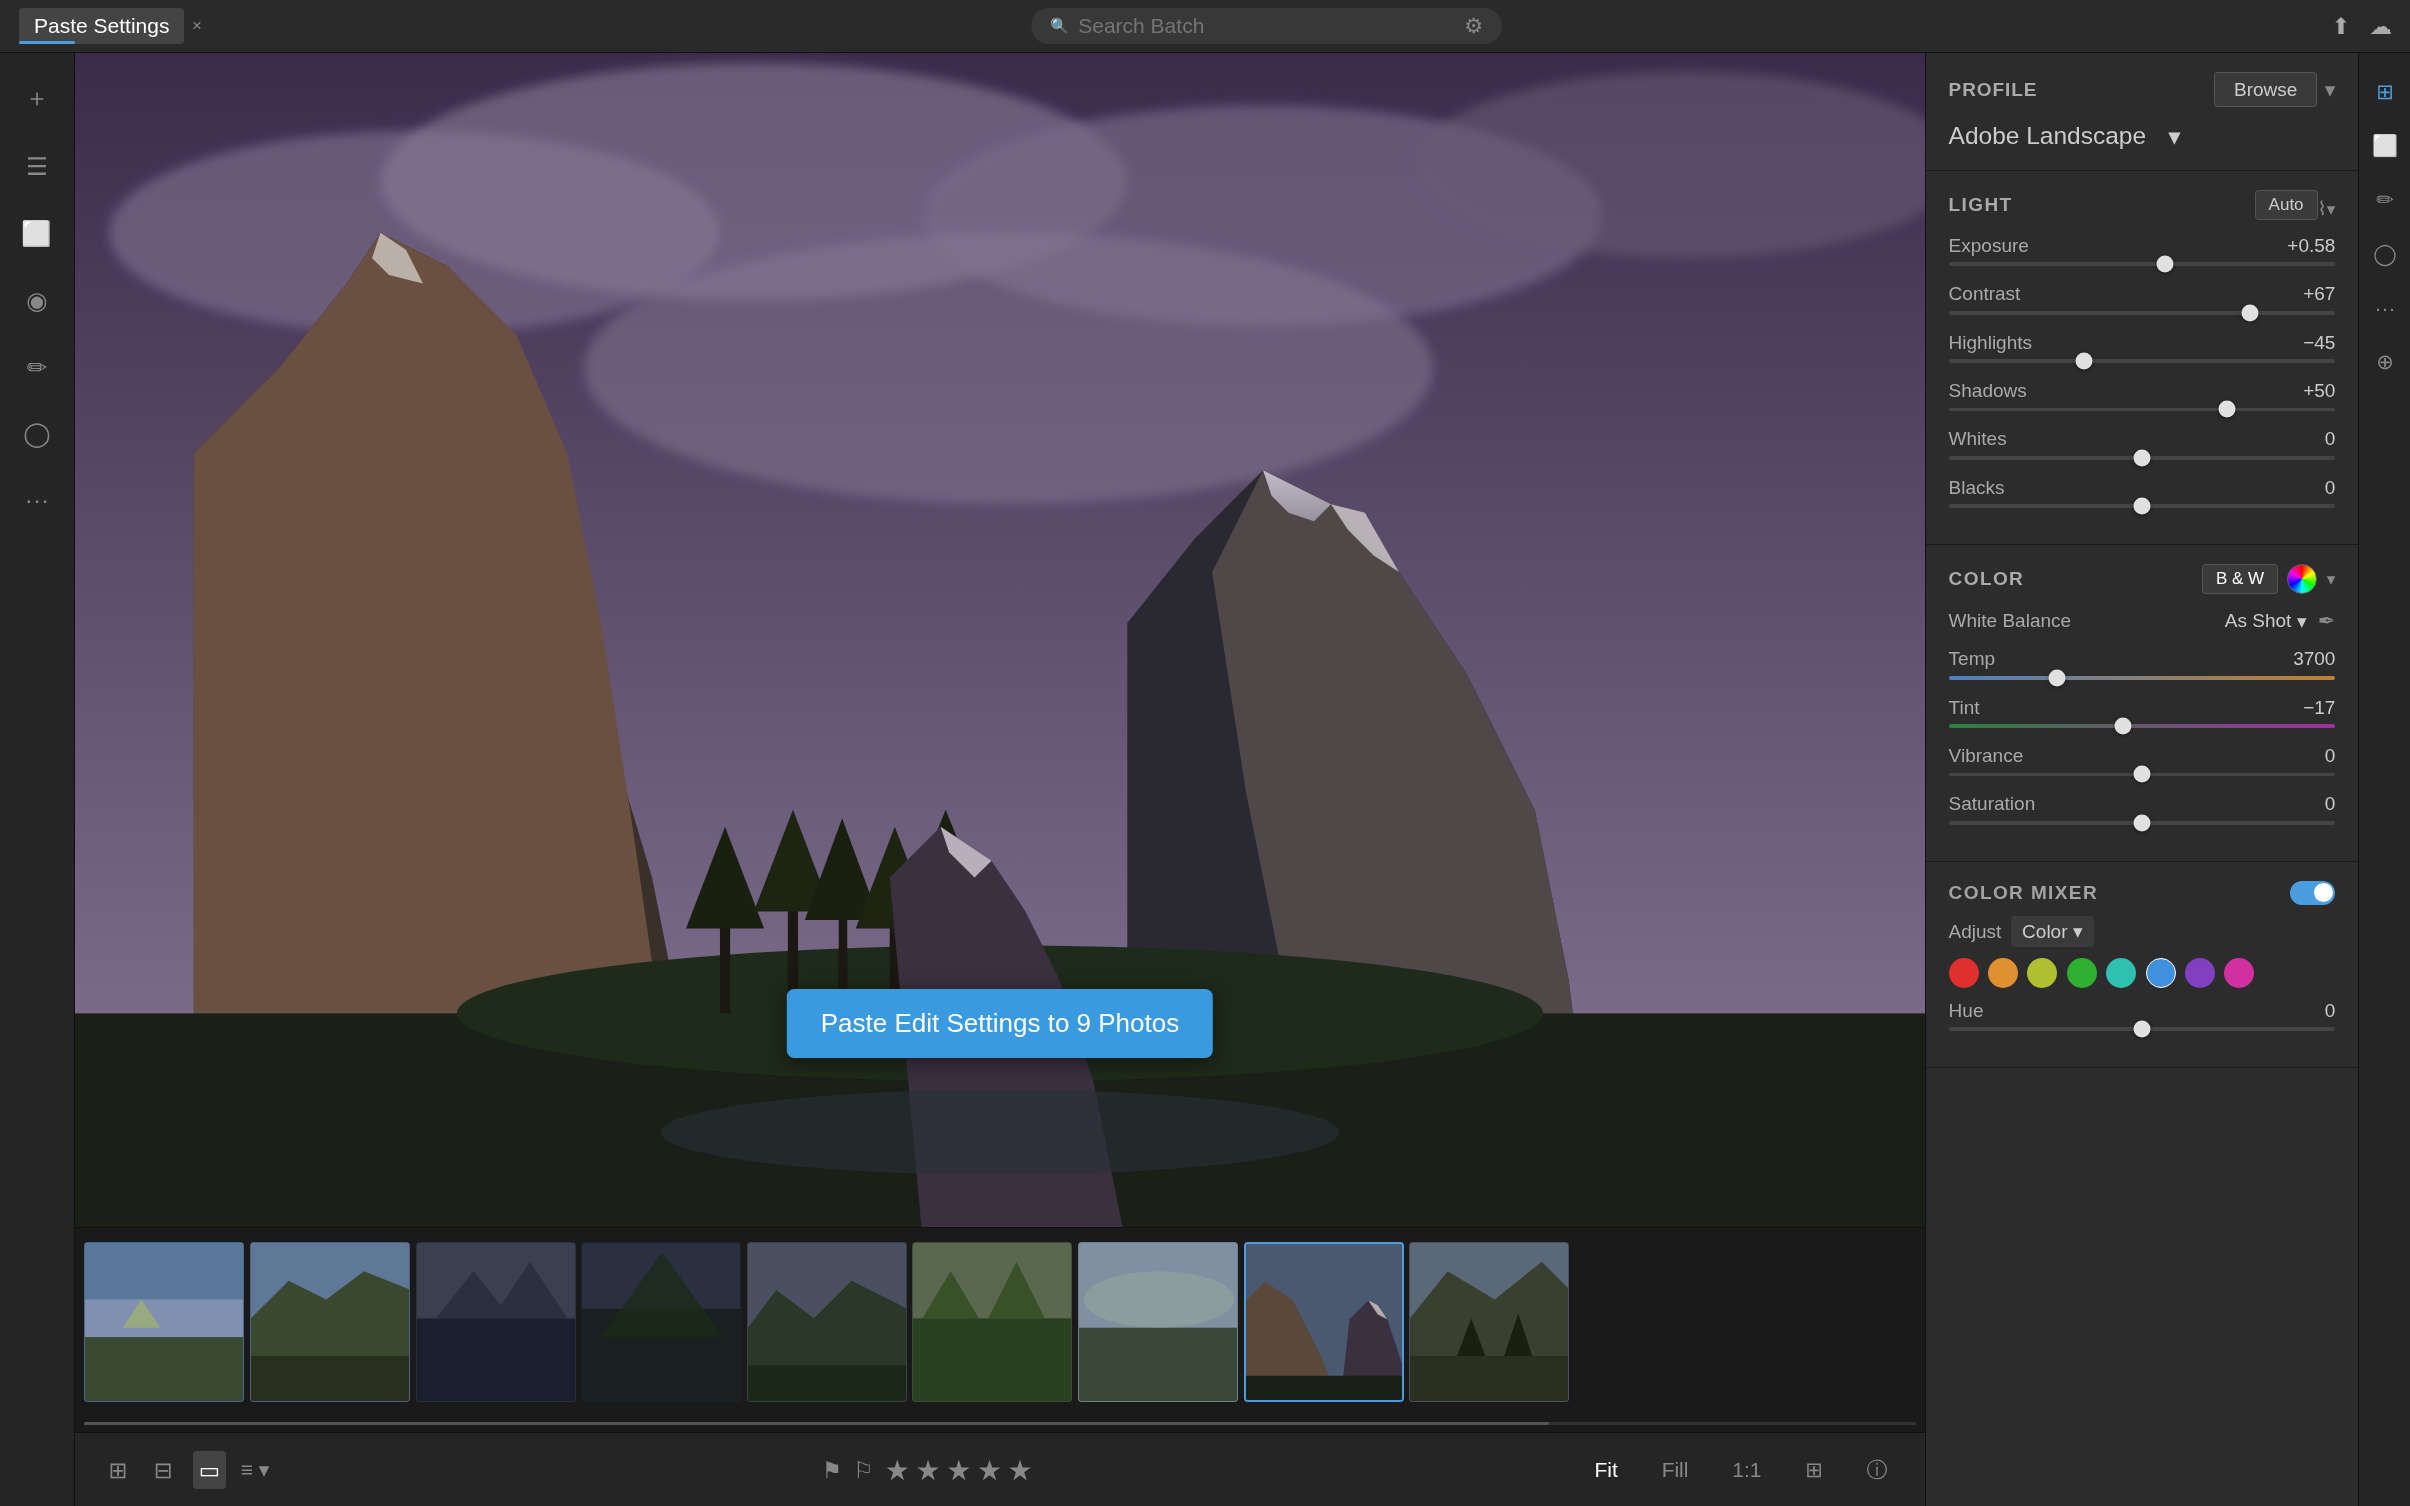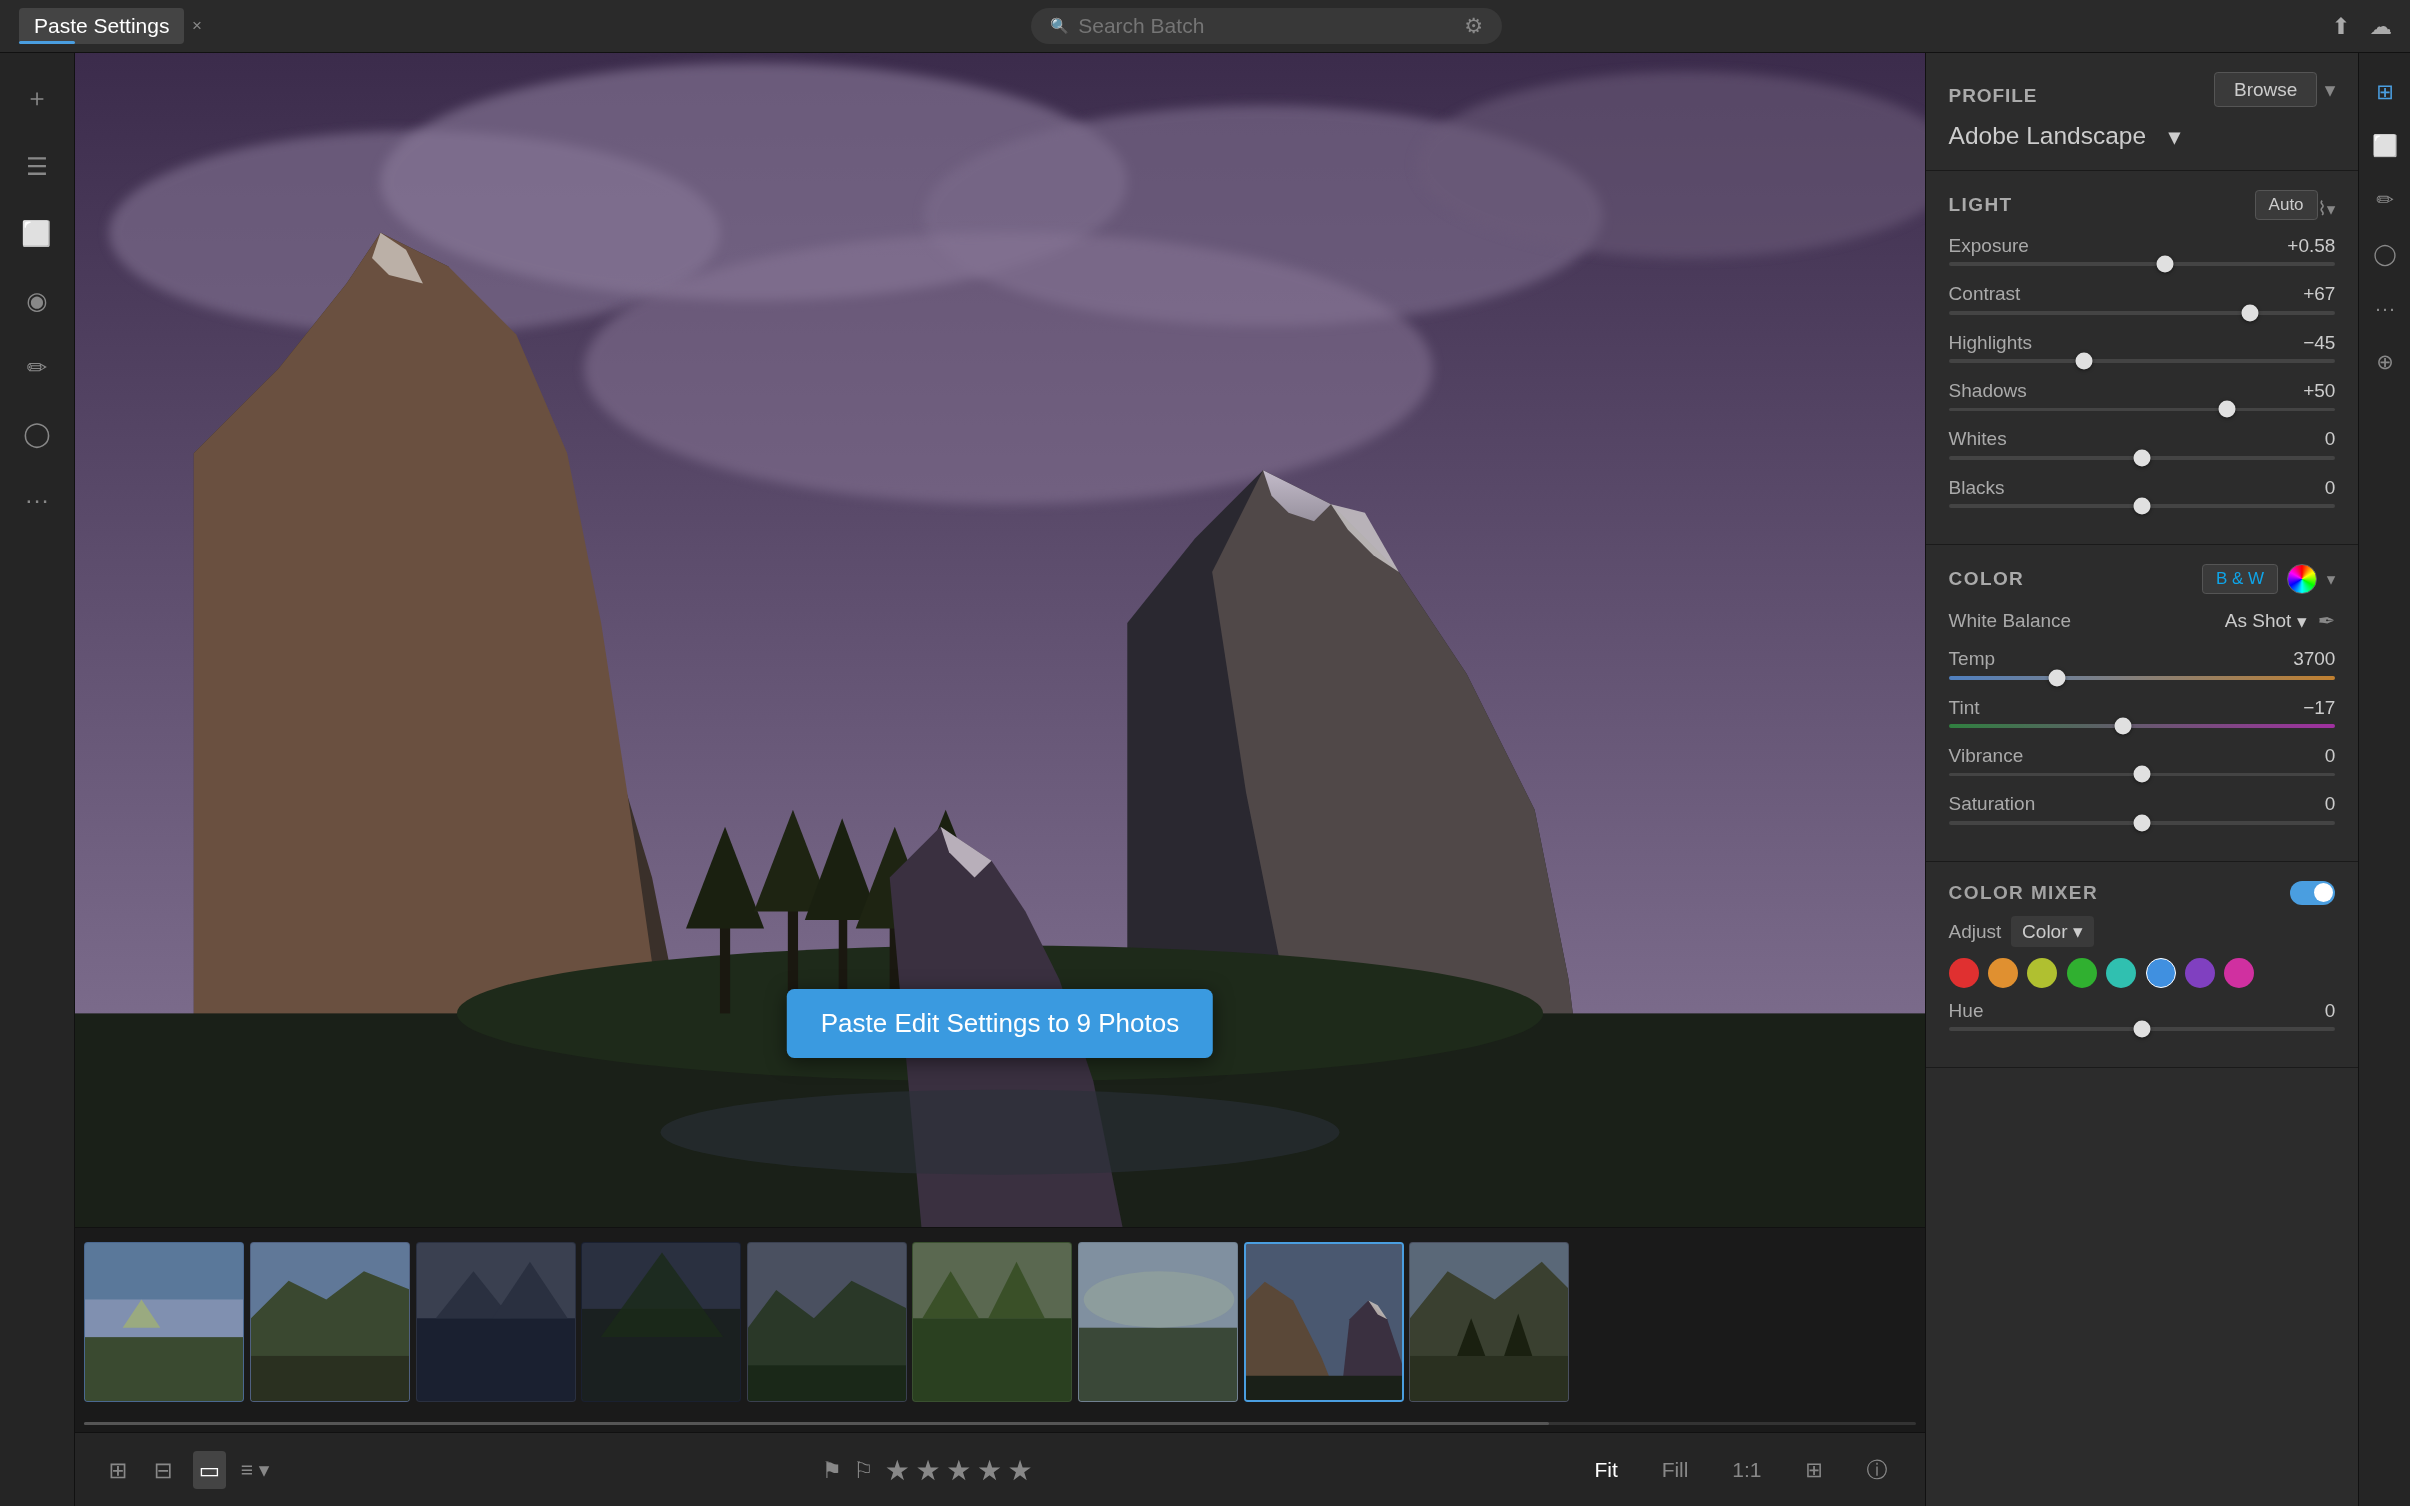--- a/index.html
+++ b/index.html
@@ -258,21 +258,21 @@
     .right-panel::-webkit-scrollbar-thumb { background: #555; border-radius: 2.8px; }
 
     .panel-section {
       padding: 19px 22.6px;
       border-bottom: 0.9px solid #1a1a1a;
     }
 
     
     .profile-header {
       display: flex;
-      align-items: flex-end;
+      align-items: center;
       justify-content: space-between;
       margin-bottom: 15px;
     }
     .profile-label {
       font-size: 19px;
       font-weight: 600;
       color: #aaa;
       letter-spacing: 0.9px;
       text-transform: uppercase;
     }
@@ -378,21 +378,21 @@
     
     .color-header {
       display: flex;
       align-items: center;
       justify-content: space-between;
       margin-bottom: 15px;
     }
     .bw-btn {
       background: #3a3a3a;
       border: 0.9px solid #555;
-      color: #0ea5e9;
+      color: #ffffff;
       padding: 3.8px 13px;
       border-radius: 3.8px;
       font-size: 17px;
       cursor: pointer;
     }
     .color-circle-btn {
       width: 30px;
       height: 30px;
       border-radius: 50%;
       background: conic-gradient(red, yellow, lime, cyan, blue, magenta, red);

